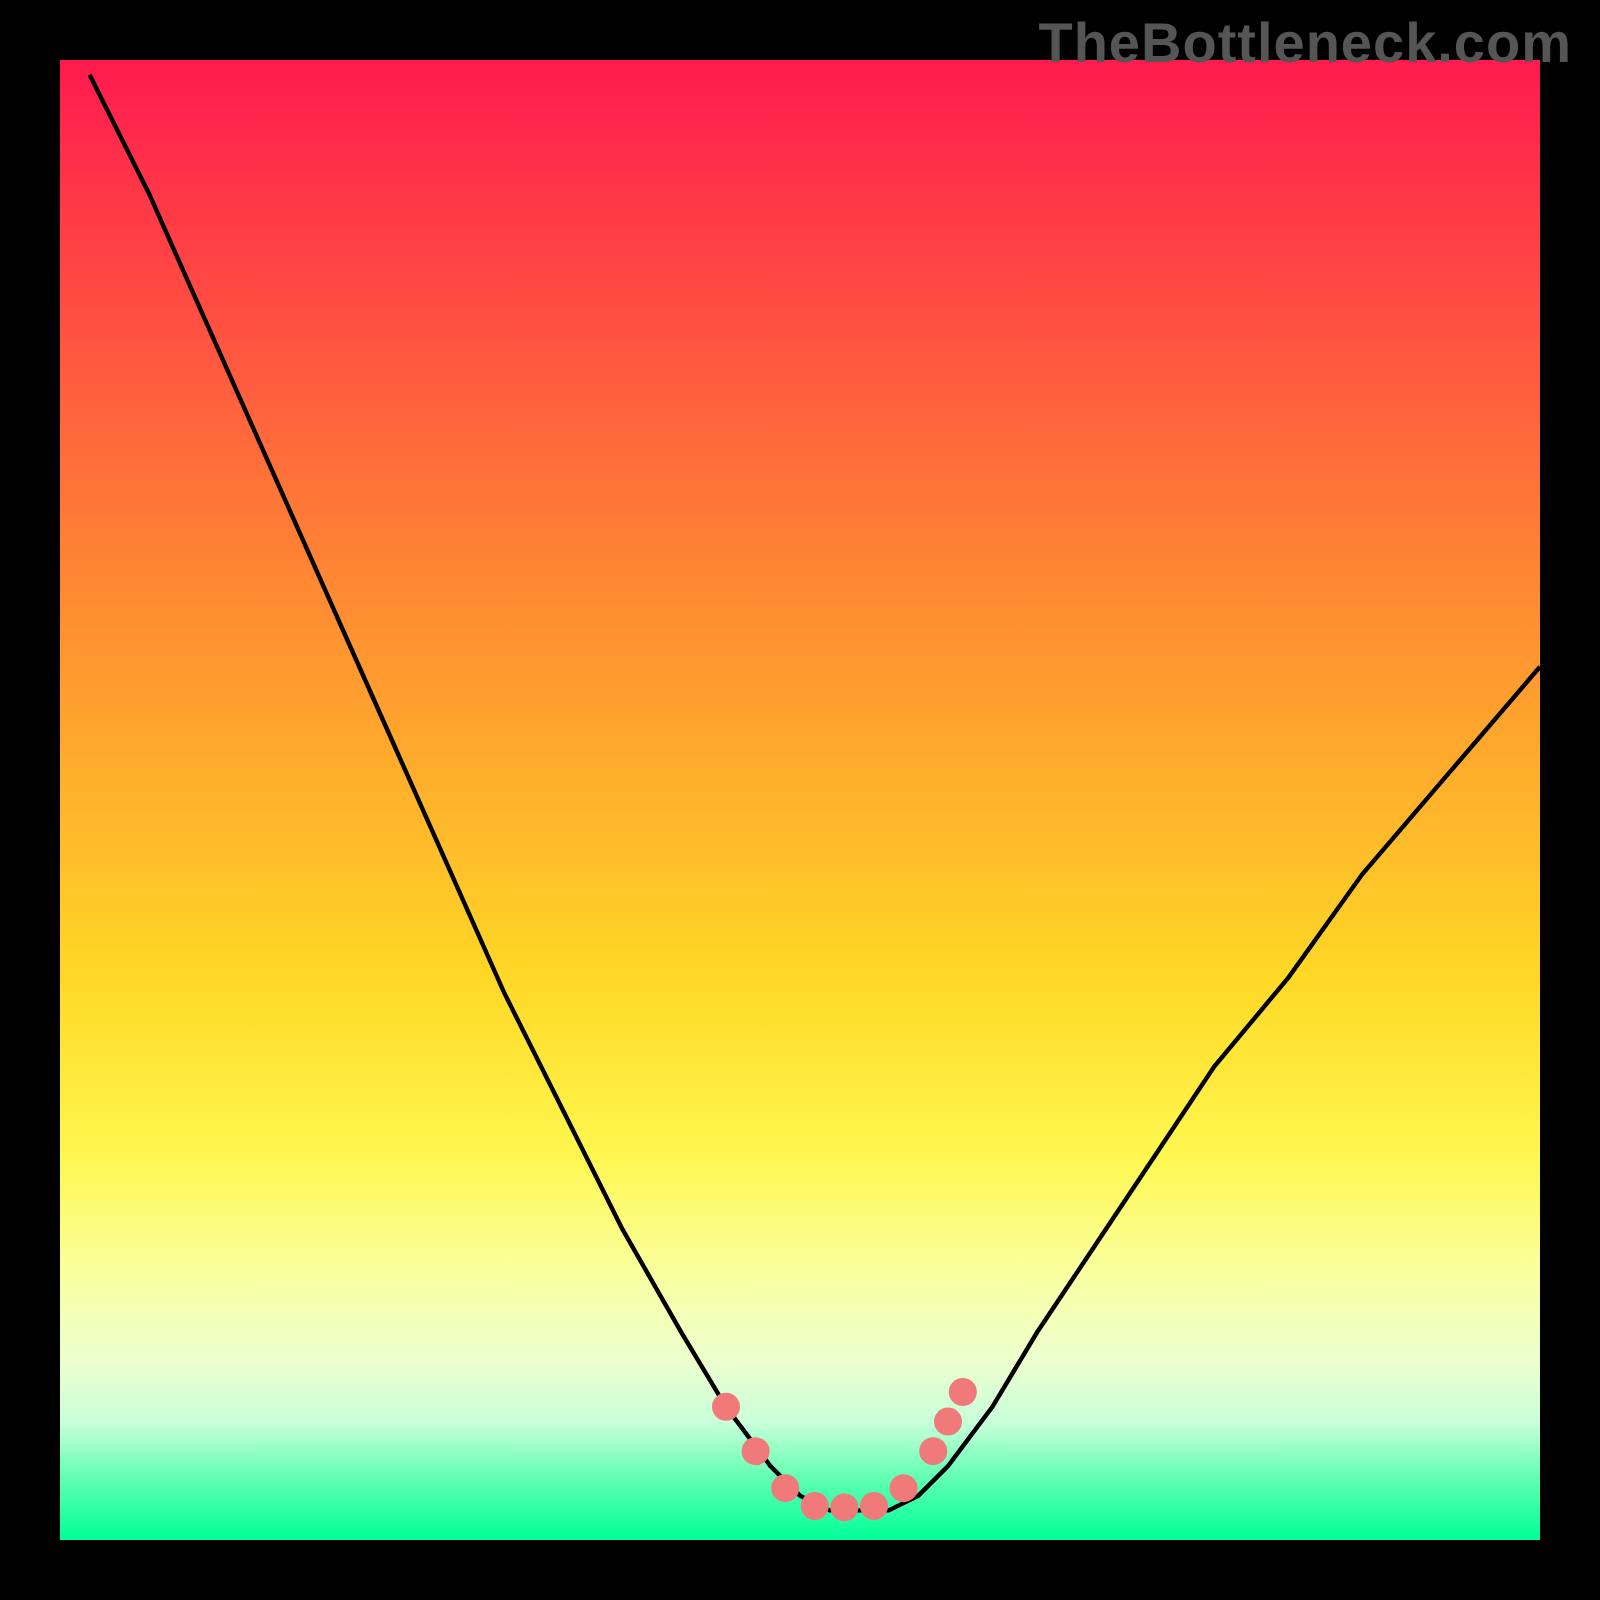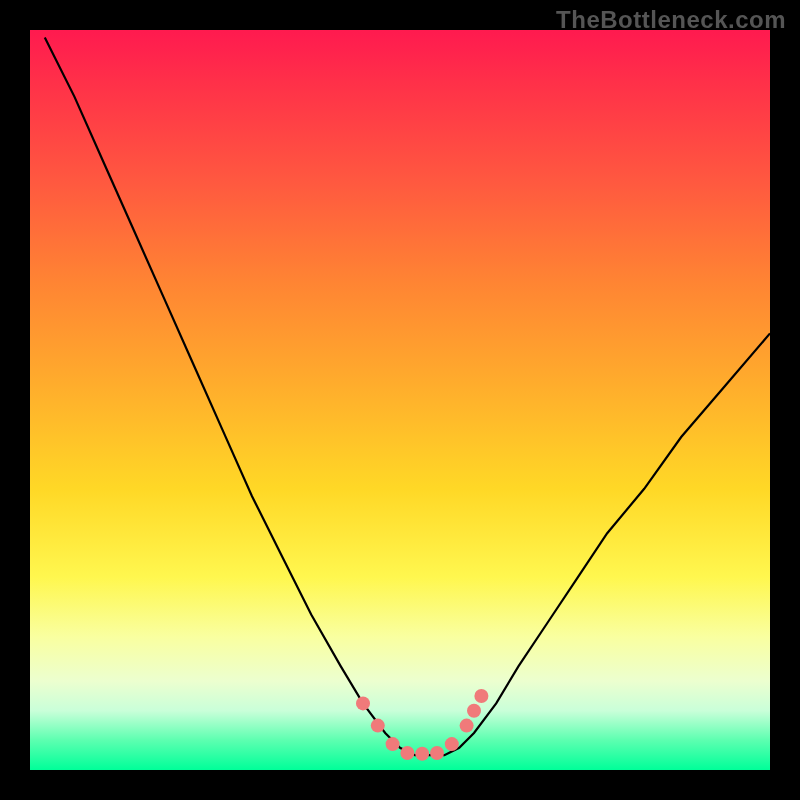--- a/index.html
+++ b/index.html
@@ -15,21 +15,21 @@
     position: relative;
     width: 800px;
     height: 800px;
     background: #000;
   }
   .watermark {
     position: absolute;
     top: 6px;
     right: 14px;
     color: #555;
-    font-size: 24px;
+    font-size: 28px;
     font-weight: 600;
     letter-spacing: 0.5px;
     z-index: 10;
   }
   .plot {
     position: absolute;
     left: 30px;
     top: 30px;
     width: 740px;
     height: 740px;

